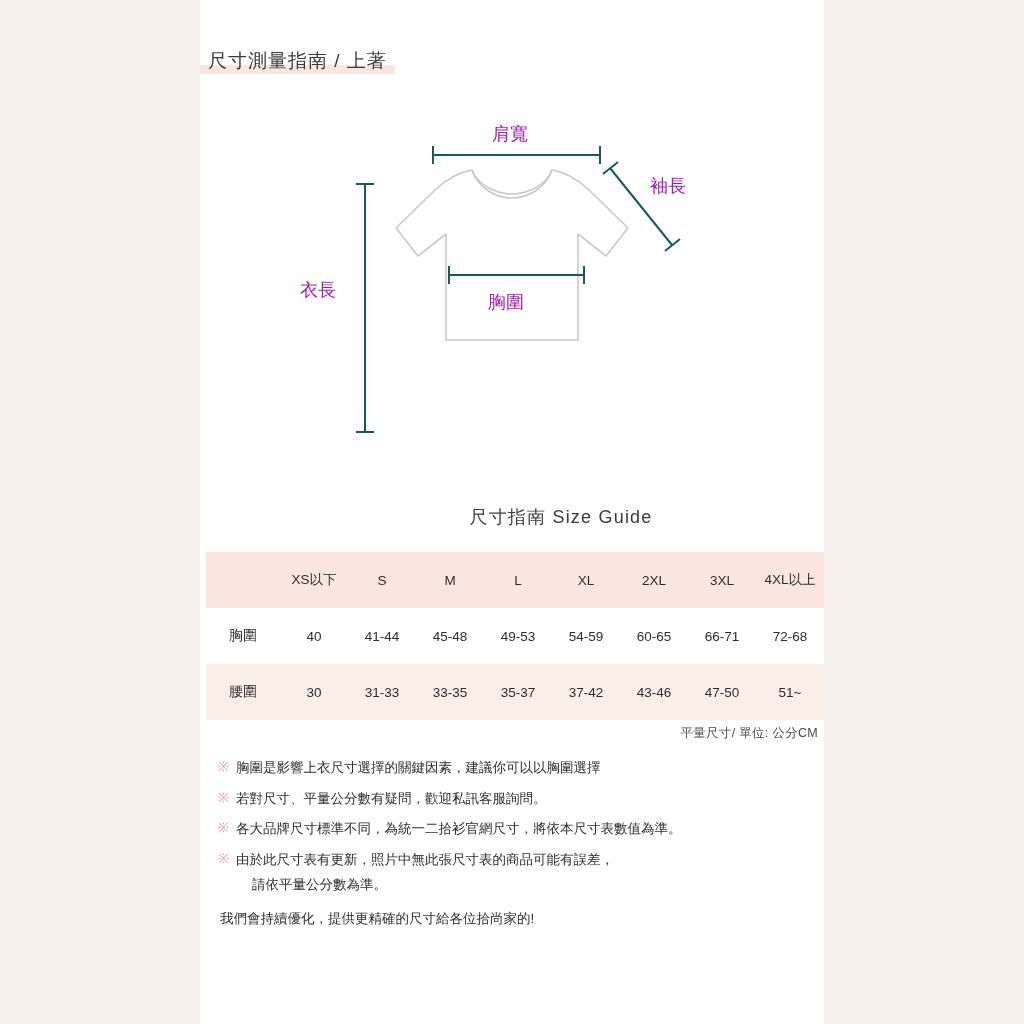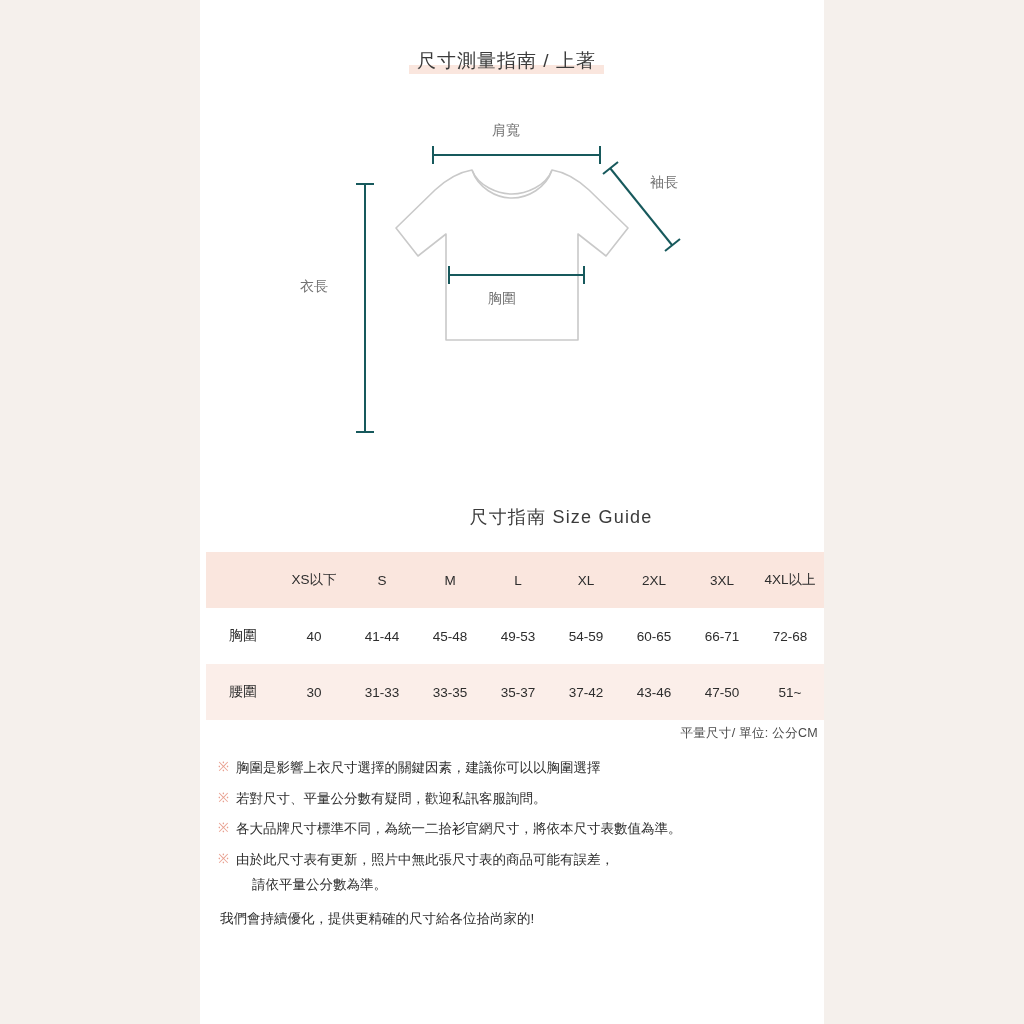--- a/index.html
+++ b/index.html
@@ -21,21 +21,20 @@
     height: 1024px;
     background: #ffffff;
   }
 
   
   .title-wrap {
     position: absolute;
     left: 0;
     top: 48px;
     width: 613px;
-    text-align: center;
   }
   .title-inner {
     display: inline-block;
     position: relative;
     padding: 0 8px;
   }
   .title-text {
     position: relative;
     z-index: 2;
     font-size: 19px;
@@ -57,22 +56,22 @@
   .illo {
     position: absolute;
     left: 0;
     top: 100px;
     width: 624px;
     height: 370px;
   }
   .illo svg { display: block; }
   .illo-label {
     position: absolute;
-    font-size: 14px;
-    color: #737373;
+    font-size: 18px;
+    color: #a21caf;
     white-space: nowrap;
   }
   .lbl-shoulder { left: 292px; top: 22px; }
   .lbl-sleeve  { left: 450px; top: 74px; }
   .lbl-chest   { left: 288px; top: 190px; }
   .lbl-length  { left: 100px; top: 178px; }
 
   
   .sg-title {
     position: absolute;

